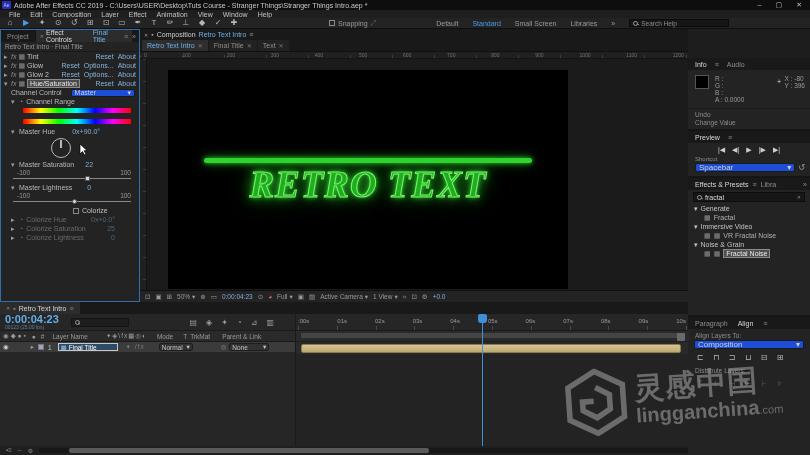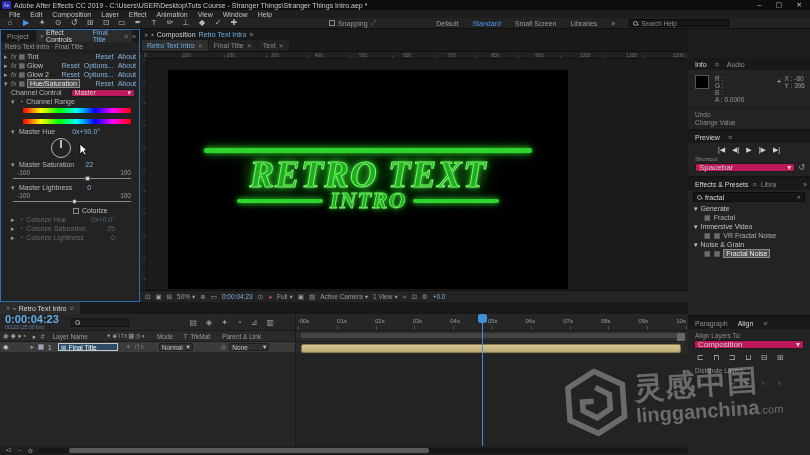--- a/index.html
+++ b/index.html
@@ -41,21 +41,21 @@
   .ptab-active .comp-name { color:#6fb0e8; }
   .crumb { height:10px; line-height:10px; padding-left:4px; font-size:6.5px; color:#9a9a9a; background:#232323; border-bottom:1px solid #1a1a1a; }
   .fxrow { display:flex; align-items:center; height:9px; font-size:7px; padding:0 3px; gap:2px; color:#c0c0c0; }
   .fxrow .links { margin-left:auto; display:flex; gap:4px; color:#86b3dd; }
   .fxname-sel { background:#4a4a4a; border:1px solid #8a8a8a; padding:0 2px; color:#e8e8e8; }
   .twirl { color:#9a9a9a; width:5px; }
   .fxicon { color:#8a8a8a; font-style:italic; }
   .boxicon { color:#8a8a8a; }
   .prow { display:flex; align-items:center; height:9px; font-size:7px; padding-left:10px; padding-right:4px; color:#b8b8b8; gap:3px; }
   .pvalue { color:#7fb0df; }
-  .dropd { background:#be185d; border:1px solid #1a1a1a; border-radius:2px; height:8px; display:flex; align-items:center; justify-content:space-between; padding:0 3px; color:#cfcfcf; flex:1; margin-left:6px; }
+  .dropd { background:#1d4ed8; border:1px solid #1a1a1a; border-radius:2px; height:8px; display:flex; align-items:center; justify-content:space-between; padding:0 3px; color:#cfcfcf; flex:1; margin-left:6px; }
   .rainbow { height:5px; margin:2px 8px 3px 22px; border-radius:1px; background:linear-gradient(90deg,#f00,#ff0,#0f0,#0ff,#00f,#f0f,#f00); }
   .dial { width:20px; height:20px; border:1.5px solid #b8b8b8; border-radius:50%; margin:2px 0 2px 50px; position:relative; }
   .dial::after { content:""; position:absolute; left:8px; top:1px; width:1.5px; height:8px; background:#b8b8b8; }
   .minmax { display:flex; justify-content:space-between; font-size:6.5px; color:#9a9a9a; padding:0 8px 0 16px; height:7px; }
   .slider { position:relative; height:5px; margin:0 8px 2px 12px; }
   .slider .track { position:absolute; left:0; right:0; top:2px; height:1px; background:#8a8a8a; }
   .thumb { position:absolute; top:0; width:5px; height:5px; background:#d8d8d8; border:1px solid #555; border-radius:1px; }
   .colorize-row { display:flex; align-items:center; gap:3px; height:9px; padding-left:72px; font-size:7px; color:#c0c0c0; }
   .dimrow { color:#6a6a6a; }
   .dimrow .pvalue { color:#4f6478; }
@@ -387,25 +387,20 @@
           <span>1000</span>
           <span>1100</span>
           <span>1200</span>
         </div>
       <div class="viewer">
         <div class="vruler"></div>
         <div class="comp">
           <div class="st-block">
             <div class="st-bar"></div>
             <div class="st-title">RETRO TEXT</div>
-            <div class="st-sub-row">
-              <div class="st-line"></div>
-              <div class="st-sub">INTRO</div>
-              <div class="st-line"></div>
-            </div>
           </div>
         </div>
       </div>
       <div class="cstatus">
         <span>⊡</span>
         <span>▣</span>
         <span>⊞</span>
         <span class="seldrop">
           <span>50%</span>
             <span>▾</span>

